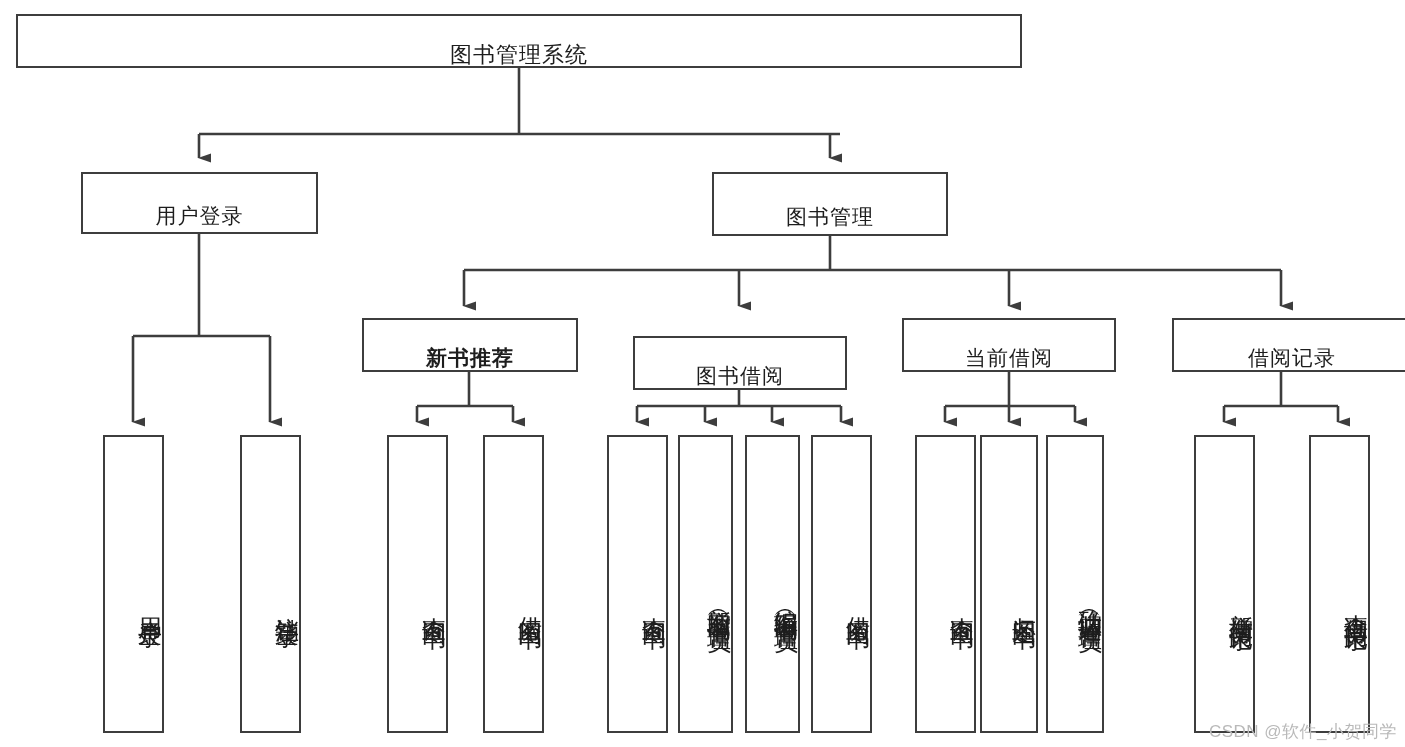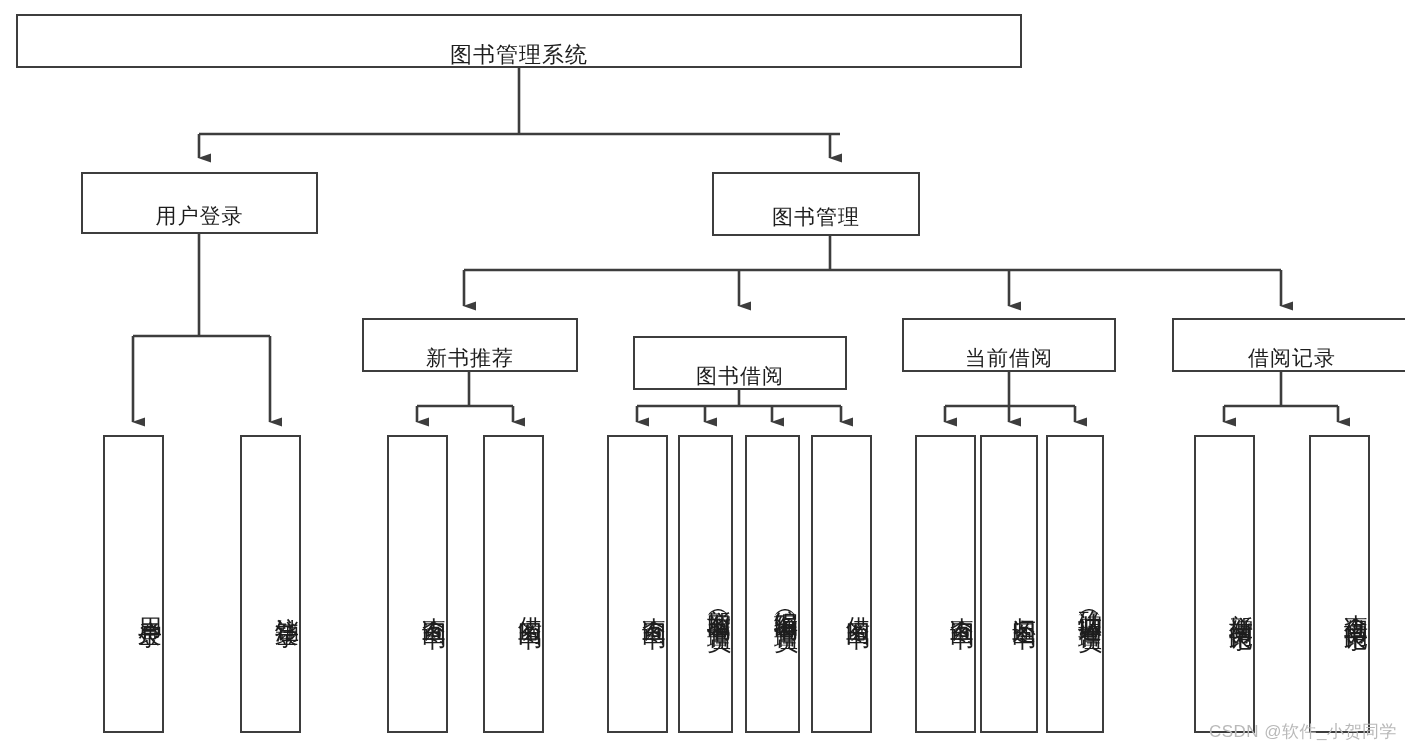--- a/index.html
+++ b/index.html
@@ -115,25 +115,25 @@
   </svg>
 
   <div class="node h root" style="left:16px;top:14px;width:1006px;height:54px;">
     <span class="lbl">图书管理系统</span>
   </div>
 
   <div class="node h" style="left:81px;top:172px;width:237px;height:62px;">
     <span class="lbl">用户登录</span>
   </div>
 
-  <div class="node h" style="left:712px;top:172px;width:208px;height:64px;">
+  <div class="node h" style="left:712px;top:172px;width:236px;height:64px;">
     <span class="lbl">图书管理</span>
   </div>
 
-  <div class="node h" style="left:362px;top:318px;width:216px;height:54px;">
+  <div class="node h" style="left:362px;top:318px;width:216px;height:54px;font-weight:bold;">
     <span class="lbl">新书推荐</span>
   </div>
 
   <div class="node h" style="left:633px;top:336px;width:214px;height:54px;">
     <span class="lbl">图书借阅</span>
   </div>
 
   <div class="node h" style="left:902px;top:318px;width:214px;height:54px;">
     <span class="lbl">当前借阅</span>
   </div>

